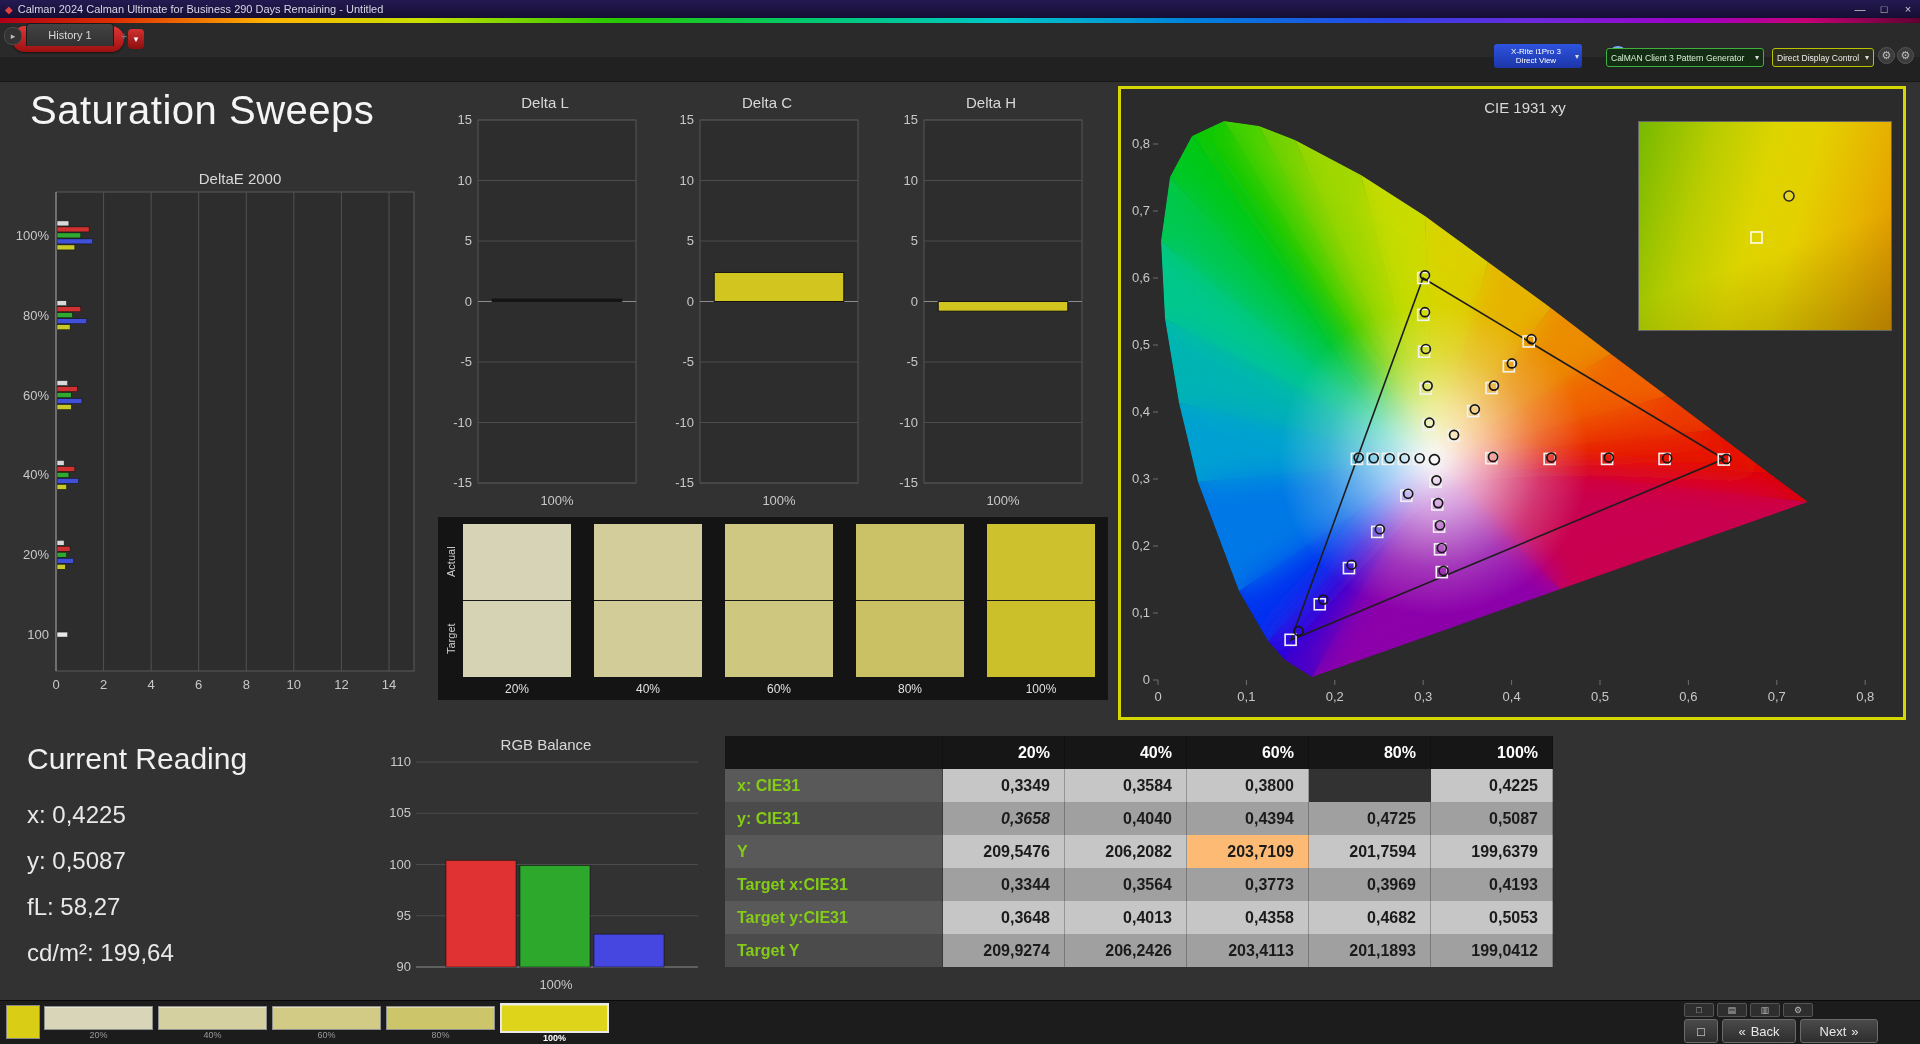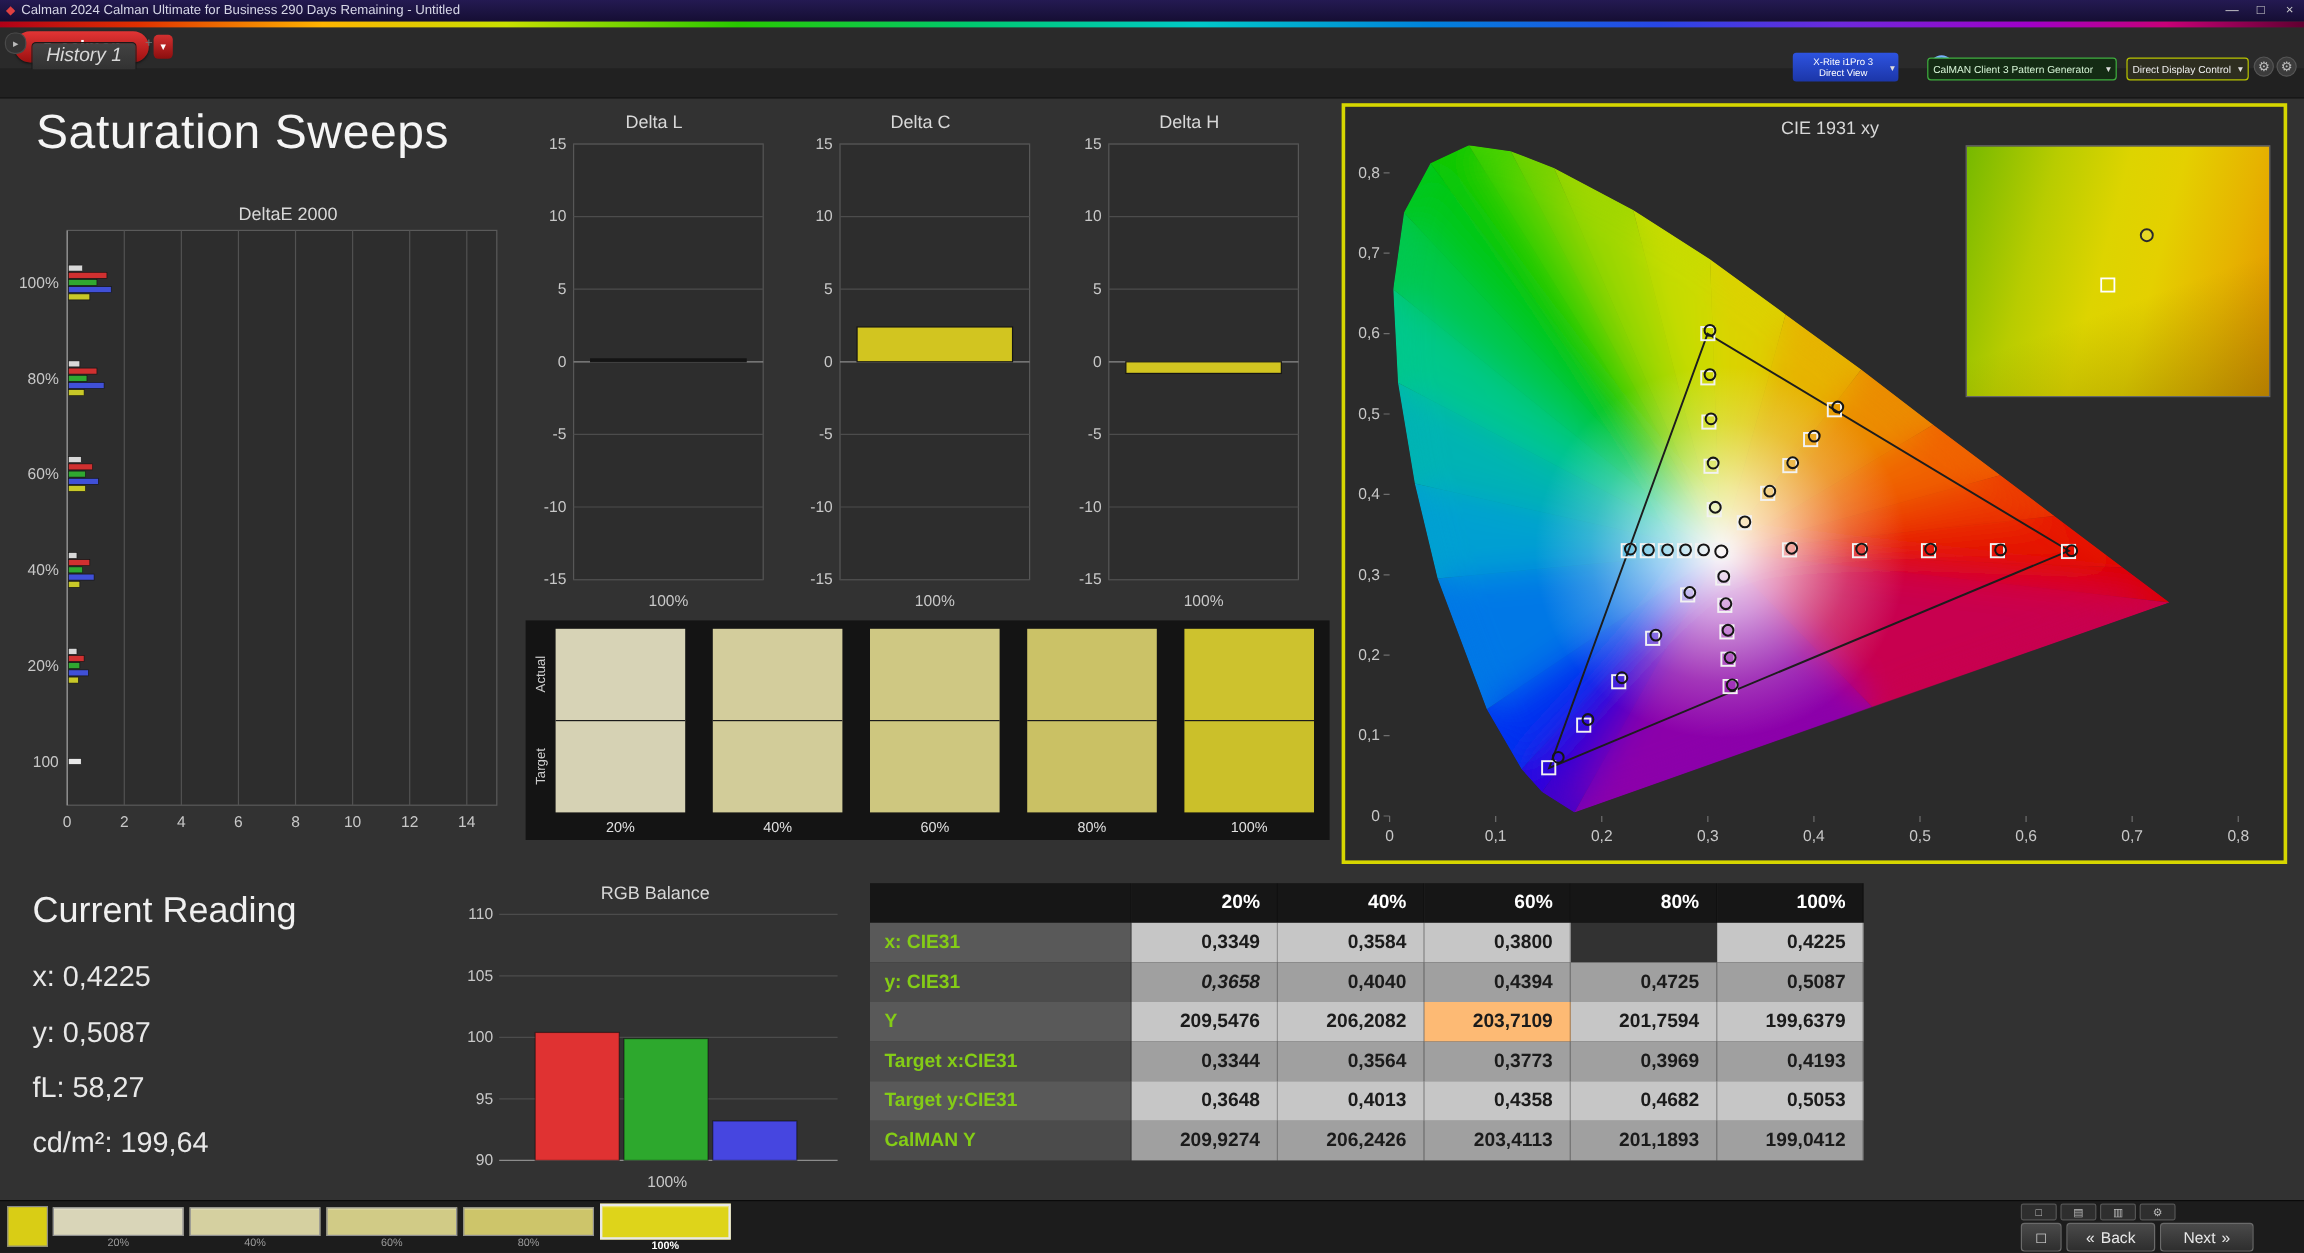--- a/index.html
+++ b/index.html
@@ -17,23 +17,23 @@
   #header{left:0;top:23px;width:1920px;height:58px;background:#2a2a2a;}
   #logo{left:12px;top:3px;width:112px;height:26px;background:linear-gradient(#e23535,#9c1010);
     border-radius:13px;display:flex;align-items:center;justify-content:center;gap:5px;
     color:#fff;font-size:15px;font-weight:bold;box-shadow:0 1px 2px rgba(0,0,0,.6);}
   #logo .mark{font-size:12px;}
   #logo-arrow{left:128px;top:6px;width:16px;height:20px;background:linear-gradient(#d23030,#8c0e0e);
     border-radius:4px;color:#fff;font-size:9px;display:flex;align-items:center;justify-content:center;}
   #tabstrip{left:0;top:34px;width:1920px;height:24px;background:#212121;border-bottom:1px solid #161616;}
   #expand-btn{left:4px;top:4px;width:16px;height:16px;background:#333;border:1px solid #4a4a4a;border-radius:8px;
     color:#bbb;font-size:9px;display:flex;align-items:center;justify-content:center;}
-  #history-tab{left:26px;top:12px;width:86px;height:22px;background:linear-gradient(#424242,#323232);
-    border:1px solid #1a1a1a;border-bottom:none;border-radius:4px 4px 0 0;color:#d8d8d8;font-size:16px;
-    display:flex;align-items:center;justify-content:center;font-style:italic;}
+  #history-tab{left:26px;top:0;width:86px;height:22px;background:linear-gradient(#424242,#323232);
+    border:1px solid #1a1a1a;border-bottom:none;border-radius:4px 4px 0 0;color:#d8d8d8;font-size:11px;
+    display:flex;align-items:center;justify-content:center;}
   #add-tab{left:118px;top:7px;width:12px;height:12px;color:#777;font-size:11px;line-height:12px;text-align:center;}
   .chip{position:absolute;display:flex;align-items:center;color:#fff;border-radius:3px;}
   #meter-chip{left:1494px;top:21px;width:82px;height:24px;background:linear-gradient(#2d53e0,#1c36a8);
     font-size:8px;line-height:9px;padding:0 3px;}
   #meter-chip .txt{flex:1;text-align:center;}
   #meter-badge{left:1580px;top:23px;width:20px;height:20px;border-radius:50%;background:#1e5ae0;
     border:2px solid #79b0ff;color:#fff;font-size:8px;display:flex;align-items:center;justify-content:center;box-sizing:border-box;margin-left:28px;}
   #source-chip{left:1606px;top:25px;width:158px;height:19px;background:#142b14;border:1px solid #3faf3f;
     font-size:8.5px;color:#d6f5d6;padding:0 4px;box-sizing:border-box;}
   #display-chip{left:1772px;top:25px;width:102px;height:19px;background:#2e2e20;border:1px solid #b8c400;
@@ -514,21 +514,21 @@
     <div class="tcell tval" style="background: rgb(160, 160, 160);">0,3564</div>
     <div class="tcell tval" style="background: rgb(160, 160, 160);">0,3773</div>
     <div class="tcell tval" style="background: rgb(160, 160, 160);">0,3969</div>
     <div class="tcell tval" style="background: rgb(160, 160, 160);">0,4193</div>
     <div class="tcell tlabel" style="background: rgb(89, 89, 89);">Target y:CIE31</div>
     <div class="tcell tval" style="background: rgb(198, 198, 198);">0,3648</div>
     <div class="tcell tval" style="background: rgb(198, 198, 198);">0,4013</div>
     <div class="tcell tval" style="background: rgb(198, 198, 198);">0,4358</div>
     <div class="tcell tval" style="background: rgb(198, 198, 198);">0,4682</div>
     <div class="tcell tval" style="background: rgb(198, 198, 198);">0,5053</div>
-    <div class="tcell tlabel" style="background: rgb(75, 75, 75);">CalMAN Y</div>
+    <div class="tcell tlabel" style="background: rgb(75, 75, 75);">Target Y</div>
     <div class="tcell tval" style="background: rgb(160, 160, 160);">209,9274</div>
     <div class="tcell tval" style="background: rgb(160, 160, 160);">206,2426</div>
     <div class="tcell tval" style="background: rgb(160, 160, 160);">203,4113</div>
     <div class="tcell tval" style="background: rgb(160, 160, 160);">201,1893</div>
     <div class="tcell tval" style="background: rgb(160, 160, 160);">199,0412</div>
   </div>
 
 <div id="footer" class="abs">
   <div id="current-patch" class="abs" style="background: rgb(217, 205, 21);"></div>
   <div id="patches">

